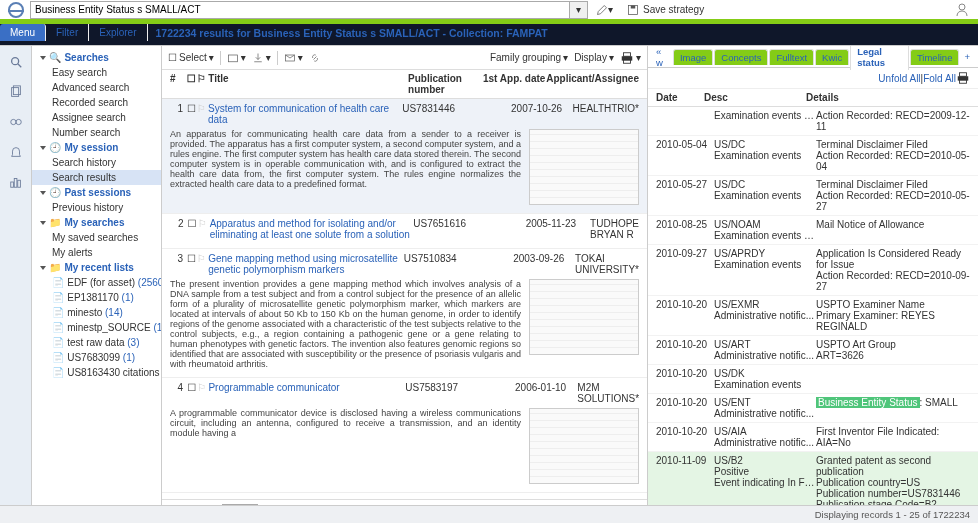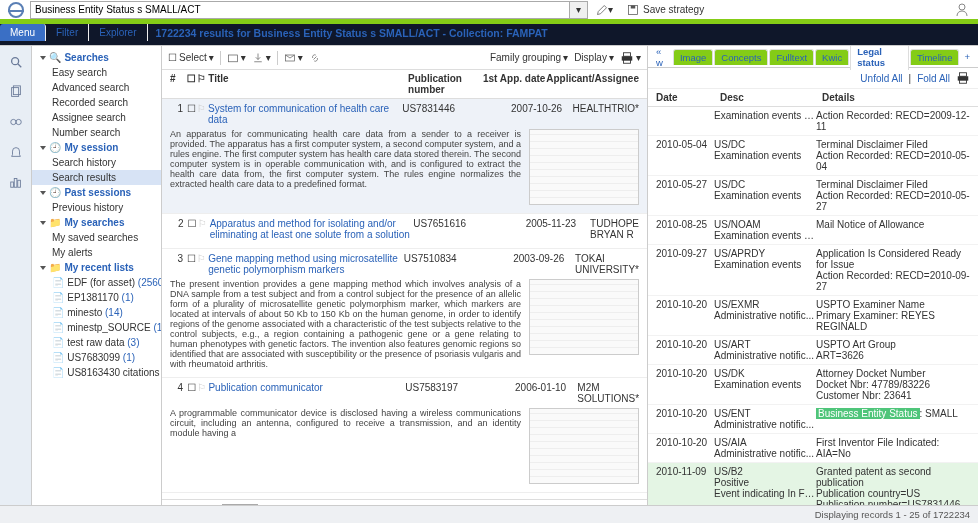--- a/index.html
+++ b/index.html
@@ -52,24 +52,24 @@
 .r-abs{display:flex;margin-top:4px;gap:8px;}
 .r-abs .abstxt{flex:1;font-size:9px;text-align:justify;color:#444;}
 .r-abs .thumb{width:110px;height:76px;border:1px solid #ccc;background:repeating-linear-gradient(0deg,#fafafa,#fafafa 6px,#eee 6px,#eee 7px);}
 .pager{display:flex;align-items:center;padding:3px 6px;border-top:1px solid #ddd;height:22px;gap:6px;}
 .pager input{width:36px;height:14px;border:1px solid #aaa;text-align:center;font-size:9px;}
 .right-panel{width:330px;background:#fff;display:flex;flex-direction:column;overflow:hidden;}
 .rtabs{display:flex;border-bottom:1px solid #ccc;height:22px;align-items:center;padding:0 4px;gap:1px;}
 .rtab{padding:2px 6px;color:#2a62b8;font-size:9.5px;border:1px solid #ddd;border-bottom:none;border-radius:3px 3px 0 0;background:#84cc16;cursor:pointer;}
 .rtab.active{background:#fff;font-weight:bold;}
 .rtab.nav{border:none;background:none;padding:2px 4px;}
-.fold-row{display:flex;justify-content:flex-end;padding:3px 8px;gap:6px;align-items:center;border-bottom:1px solid #eee;}
+.fold-row{display:flex;justify-content:flex-end;padding:3px 8px;gap:0;align-items:center;border-bottom:1px solid #eee;}
 .fold-row span{color:#2a62b8;cursor:pointer;}
 .ls-head{display:flex;padding:3px 8px;font-weight:bold;border-bottom:1px solid #ddd;}
-.ls-head .d1{width:64px;}
+.ls-head .d1{width:48px;}
 .ls-head .d2{width:102px;}
 .ls-head .d3{flex:1;}
 .ls-list{flex:1;overflow-y:auto;}
 .ls-row{display:flex;padding:3px 8px;border-bottom:1px solid #f2f2f2;font-size:9px;}
 .ls-row .d1{width:58px;}
 .ls-row .d2{width:102px;white-space:nowrap;overflow:hidden;text-overflow:ellipsis;}
 .ls-row .d3{flex:1;}
 .ls-row.hl{background:#e4f5e4;}
 .hl-text{background:#4fc57a;color:#fff;padding:0 2px;margin-top:28px;}
 .footer{position:fixed;bottom:0;left:0;right:0;height:18px;background:#eef0f3;border-top:1px solid #ccc;display:flex;align-items:center;justify-content:flex-end;padding:0 8px;font-size:9.5px;color:#555;}
@@ -256,21 +256,21 @@
           <div class="r-abs">
             <div class="abstxt">The present invention provides a gene mapping method which involves analysis of a DNA sample from a test subject and from a control subject for the presence of an allelic form of a plurality of microsatellite genetic polymorphism marker, which markers are located at intervals of about 50 Kb to 150 Kb on the human genome, in order to identify regions of the genome associated with a characteristic of the test subjects relative to the control subjects, e.g., a region containing a pathogenic gene or a gene relating to human phenotypes with genetic factors. The invention also features genomic regions so identified that are associated with susceptibility or the presence of psoriasis vulgaris and with rheumatoid arthritis.</div>
             <div class="thumb"></div>
           </div>
         </div>
         <div class="result">
           <div class="r-row">
             <div class="idx">4</div>
             <div class="chk">☐</div>
             <div class="star">⚐</div>
-            <div class="title">Publication communicator</div>
+            <div class="title">Programmable communicator</div>
             <div class="pub">US7583197</div>
             <div class="date">2006-01-10</div>
             <div class="assg">M2M SOLUTIONS*</div>
           </div>
           <div class="r-abs">
             <div class="abstxt">A programmable communicator device is disclosed having a wireless communications circuit, including an antenna, configured to receive a transmission, and an identity module having a</div>
             <div class="thumb"></div>
           </div>
         </div>
       </div>
@@ -348,21 +348,20 @@
           <div class="d3">USPTO Examiner Name<br>Primary Examiner: REYES REGINALD</div>
         </div>
         <div class="ls-row">
           <div class="d1">2010-10-20</div>
           <div class="d2">US/ART<br>Administrative notific...</div>
           <div class="d3">USPTO Art Group<br>ART=3626</div>
         </div>
         <div class="ls-row">
           <div class="d1">2010-10-20</div>
           <div class="d2">US/DK<br>Examination events</div>
-          <div class="d3">Attorney Docket Number<br>Docket Nbr: 47789/83226<br>Customer Nbr: 23641</div>
         </div>
         <div class="ls-row">
           <div class="d1">2010-10-20</div>
           <div class="d2">US/ENT<br>Administrative notific...</div>
           <div class="d3"><span class="hl-text">Business Entity Status</span>: SMALL</div>
         </div>
         <div class="ls-row">
           <div class="d1">2010-10-20</div>
           <div class="d2">US/AIA<br>Administrative notific...</div>
           <div class="d3">First Inventor File Indicated:<br>AIA=No</div>

